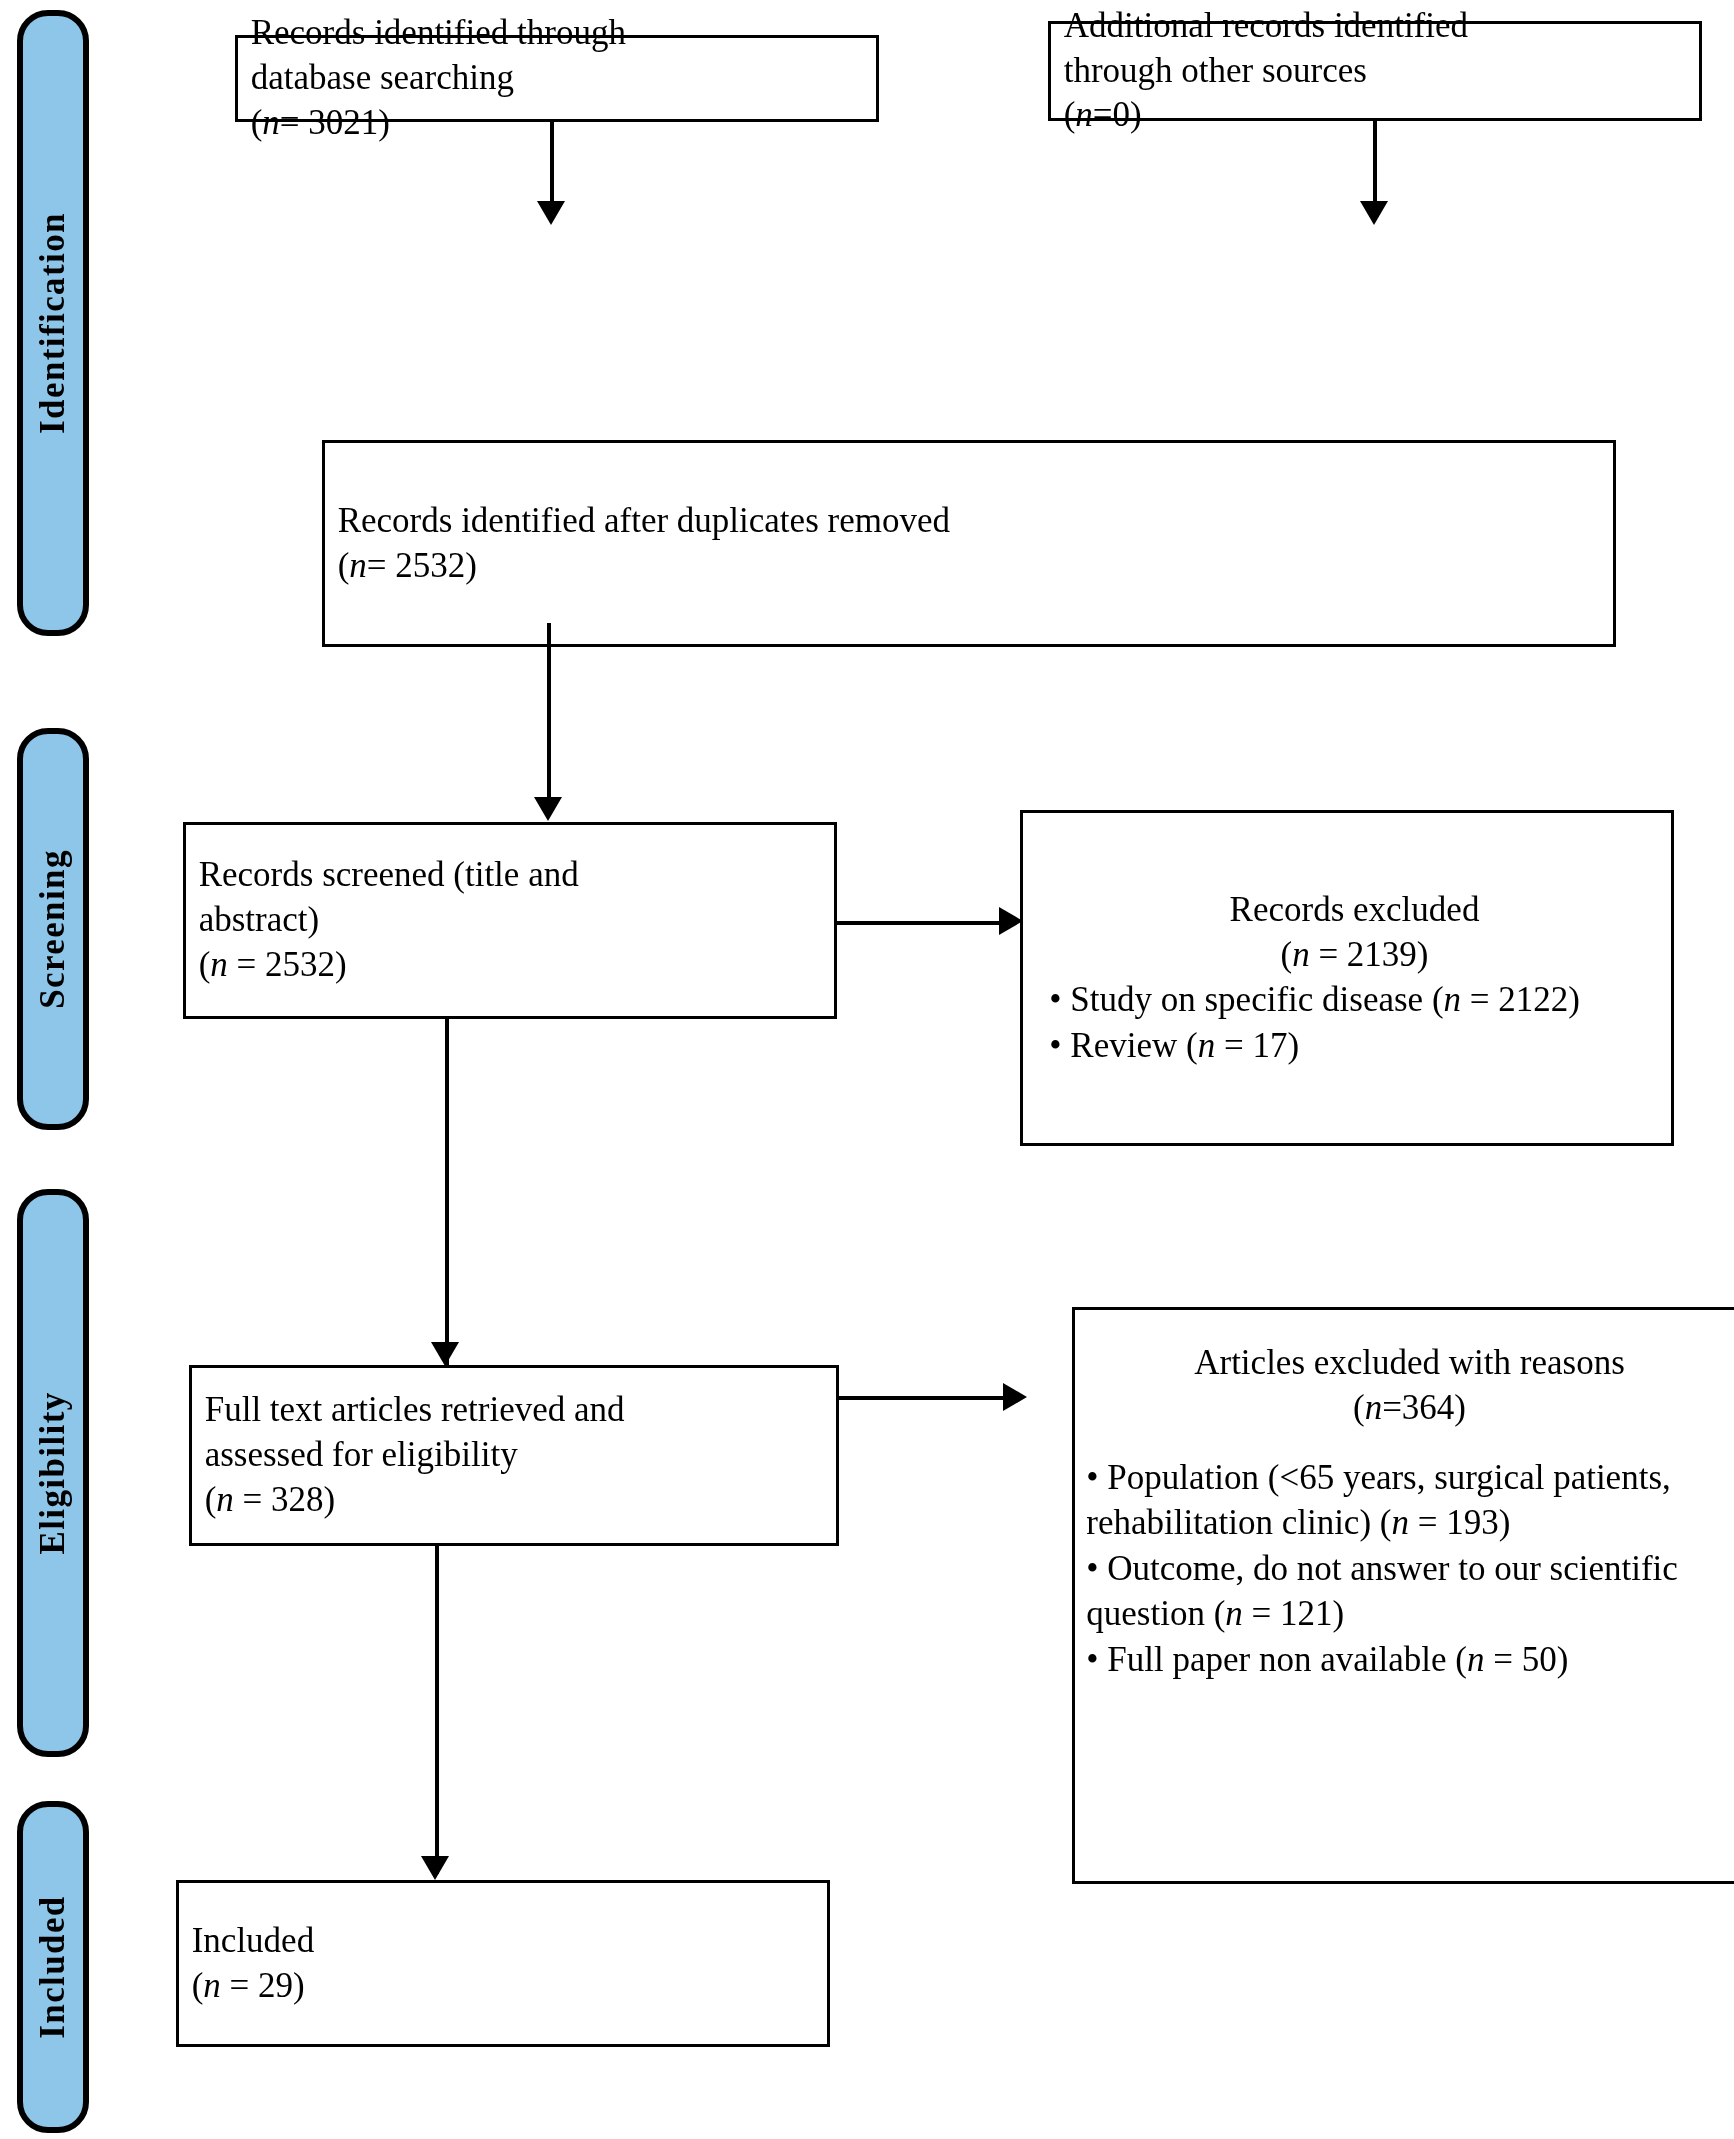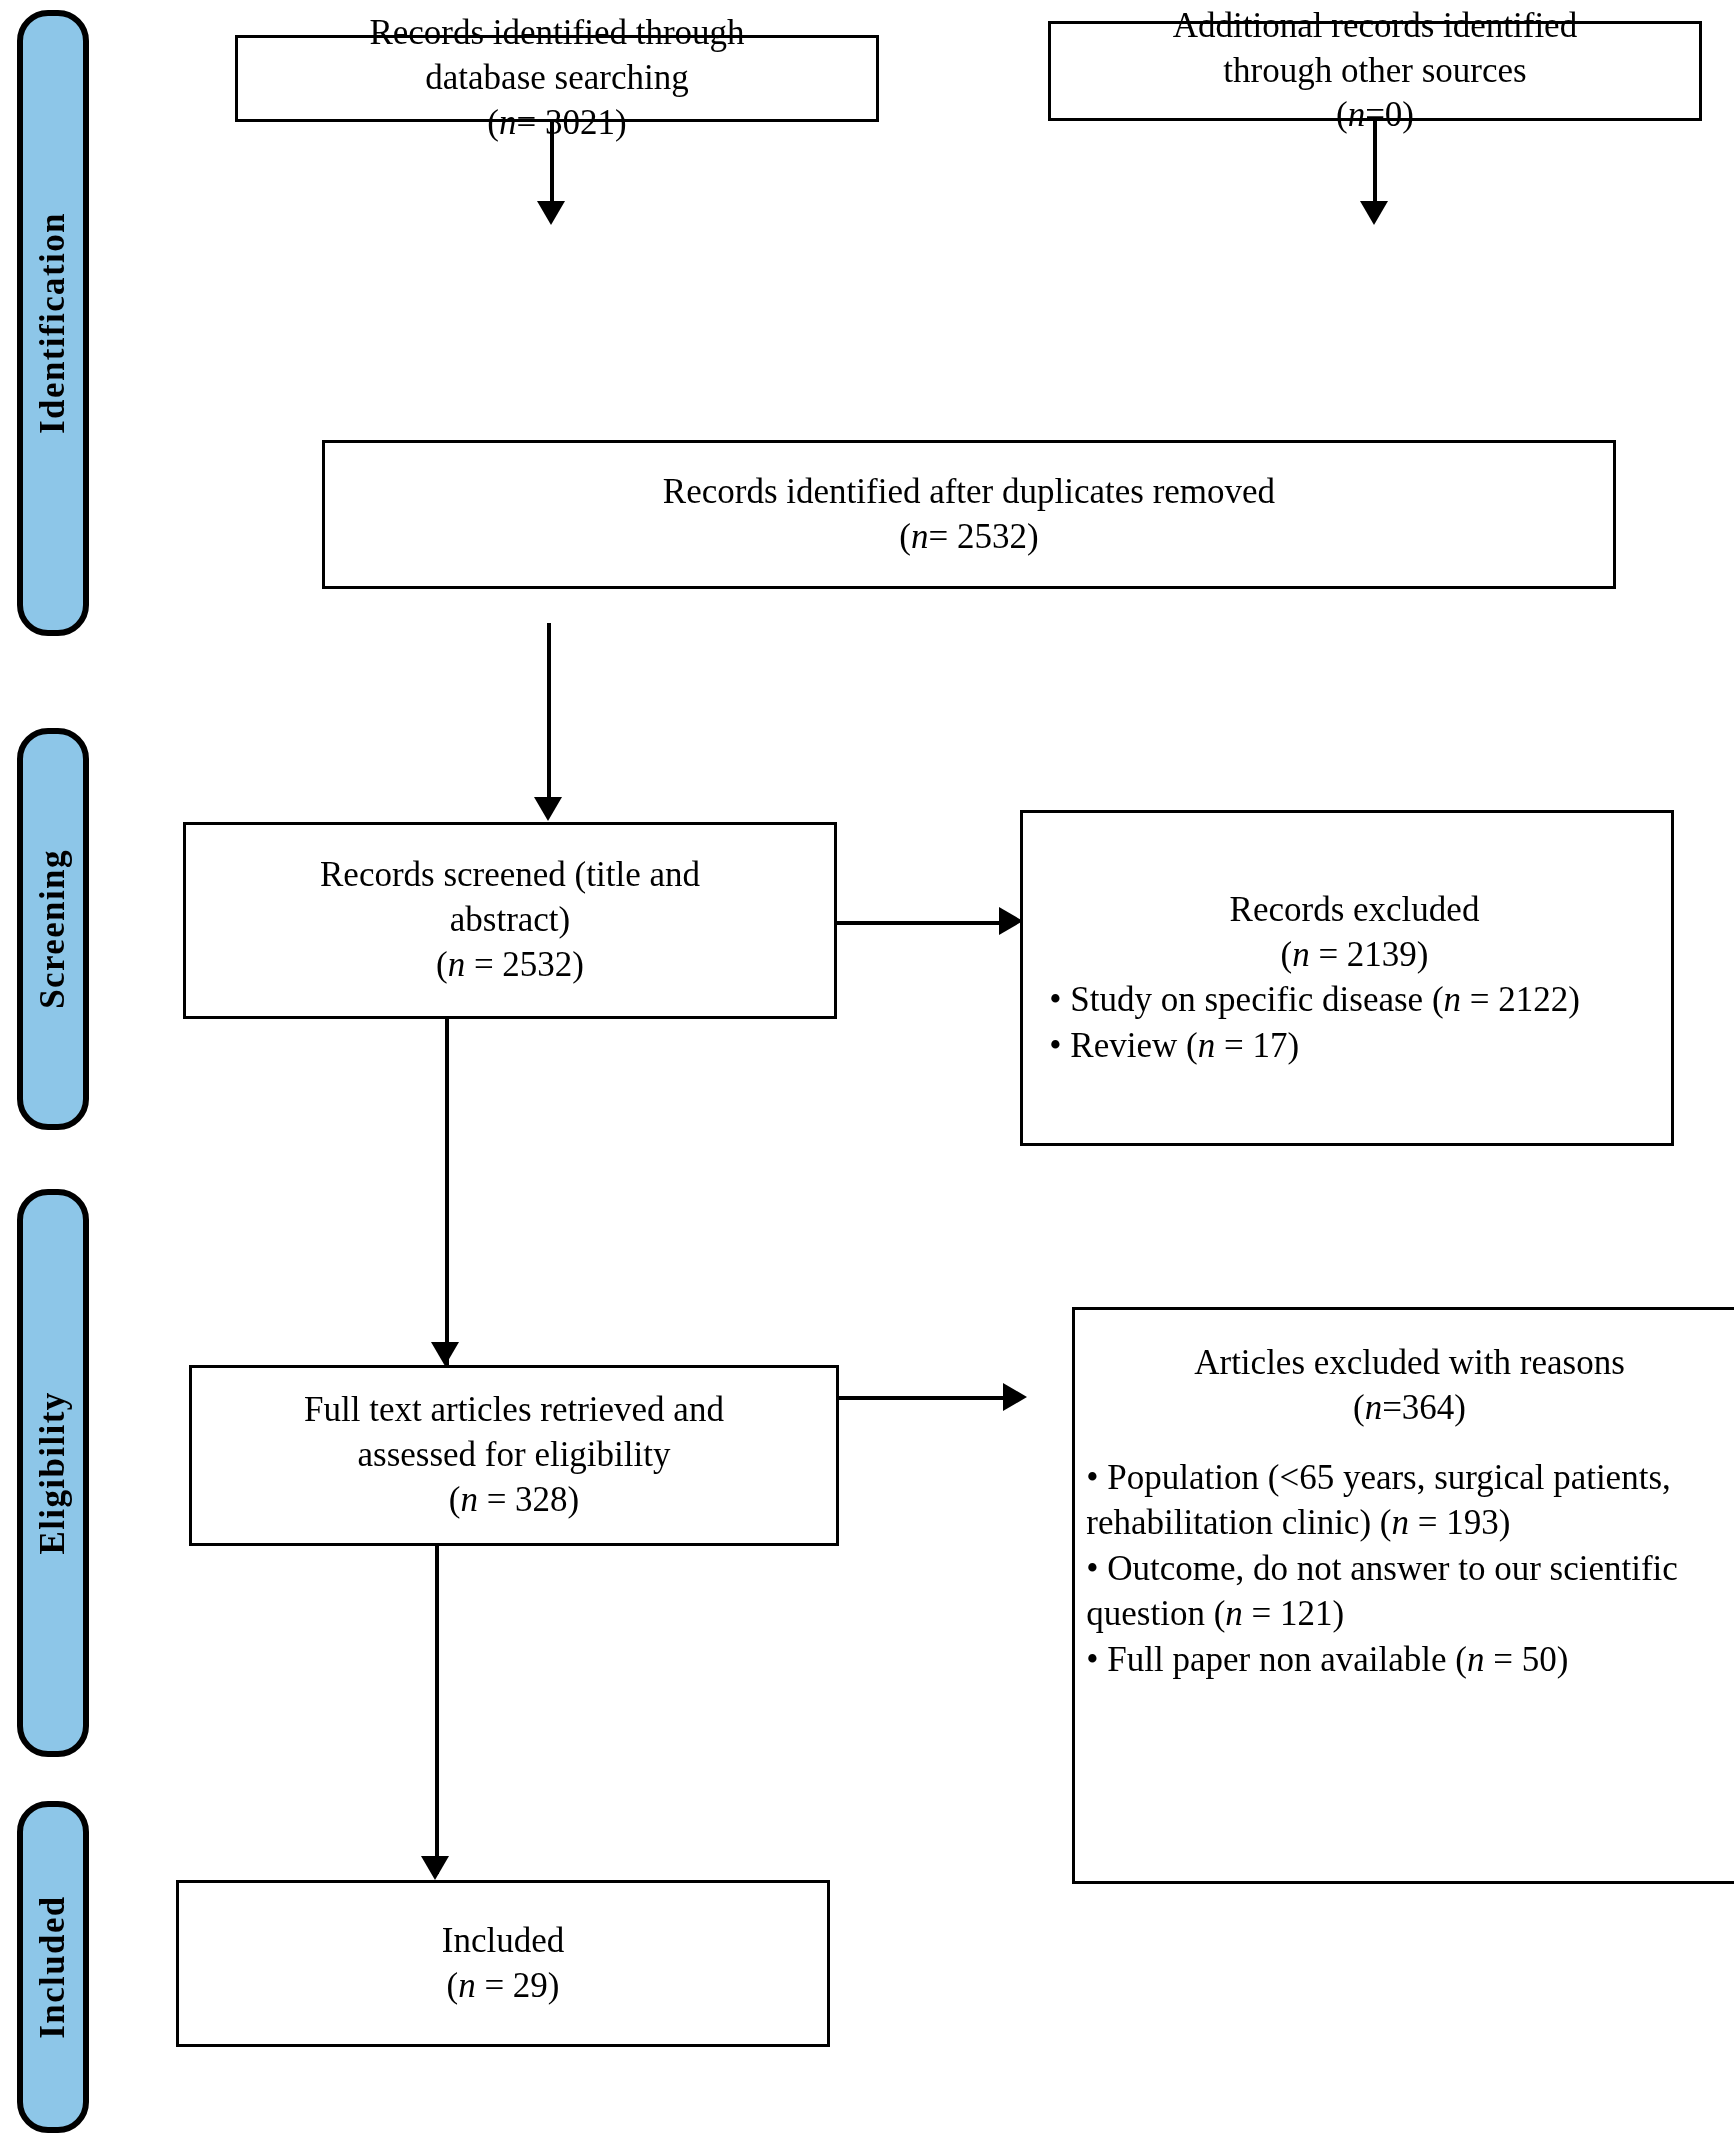--- a/index.html
+++ b/index.html
@@ -41,21 +41,21 @@
   .flow-box {
     position: absolute;
     background: #ffffff;
     border: 3.5px solid #000000;
     box-sizing: border-box;
     display: flex;
     flex-direction: column;
     justify-content: center;
     color: #000000;
   }
-  .flow-box.center-align { text-align: center; }
+  .flow-box.center-align { }
   .flow-box.mixed-align  { text-align: center; }
 
   .box-line {
     font-size: 35px;
     line-height: 1.28;
     padding: 0 12.7px;
   }
   .box-line.n-line { font-size: 35px; }
   .bullet-line {
     font-size: 35px;
@@ -133,21 +133,21 @@
       <span>(</span><em class="var-n">n</em><span>=0)</span>
     </div>
   </div>
 
   <div class="vline" style="left:550px; top:122px; height:79px;"></div>
   <div class="arrow-down" style="left:537px; top:201px;"></div>
 
   <div class="vline" style="left:1373px; top:121px; height:80px;"></div>
   <div class="arrow-down" style="left:1360px; top:201px;"></div>
 
-  <div class="flow-box center-align" style="left:322px; top:440px; width:1294px; height:149px;">
+  <div class="flow-box center-align" style="left:322px; top:440px; width:1294px; height:207px;">
     <div class="box-line">Records identified after duplicates removed</div>
     <div class="box-line n-line">
       <span>(</span><em class="var-n">n</em><span>= 2532)</span>
     </div>
   </div>
 
   <div class="vline" style="left:547px; top:623px; height:179px;"></div>
   <div class="arrow-down" style="left:534px; top:797px;"></div>
 
   <div class="flow-box center-align" style="left:183px; top:822px; width:654px; height:197px;">

